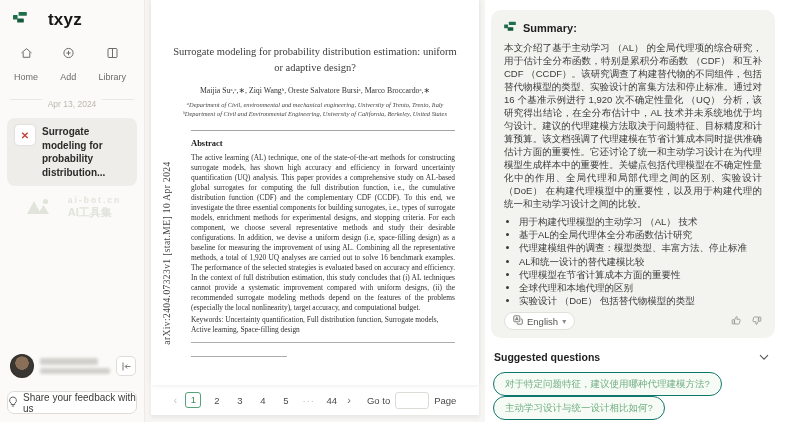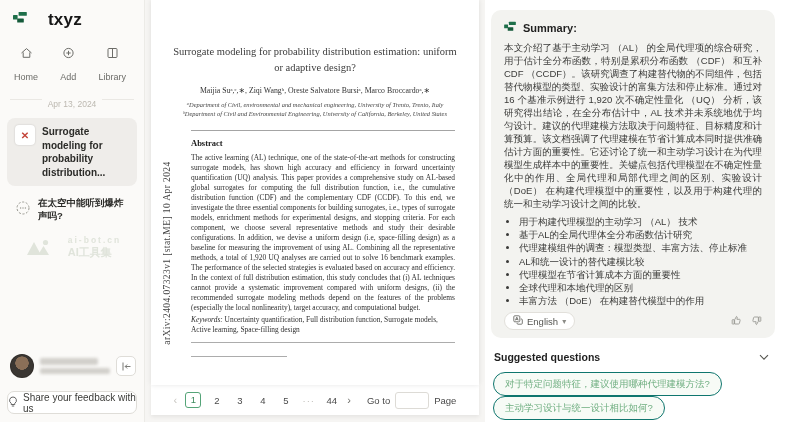--- a/index.html
+++ b/index.html
@@ -37,21 +37,21 @@
   
   .viewer { flex:1; min-width:0; display:flex; flex-direction:column; align-items:center; background:#f6f5f3; }
   .pdf-page { position:relative; width:328px; flex:1; background:#fff; box-shadow:0 0 5px rgba(0,0,0,0.10); overflow:hidden; font-family:"Liberation Serif", serif; color:#2e2e2e; }
   .paper-title { margin:44px 22px 0; text-align:center; font-size:10.5px; line-height:1.55; color:#3c3c3c; }
   .paper-authors { margin:9px 16px 0; text-align:center; font-size:7.8px; color:#333; }
   .paper-affils { margin:5px 14px 0; text-align:center; font-size:6.4px; font-style:italic; color:#444; line-height:1.55; }
   .rule-top { margin:11px 24px 0 40px; border-top:1px solid rgba(90,90,90,0.55); }
   .abstract-h { margin:7px 24px 0 40px; font-size:8.5px; font-weight:700; color:#222; }
   .abstract-body { margin:5px 24px 0 40px; font-size:7.4px; line-height:10px; text-align:justify; color:#2f2f2f; }
   .keywords { margin:2px 24px 0 40px; font-size:7.4px; line-height:10px; color:#2f2f2f; }
-  .keywords .kw-label { font-style:italic; }
+  .keywords .kw-label { }
   .rule-bottom { margin:7px 24px 0 40px; border-top:1px solid rgba(90,90,90,0.5); }
   .rule-footnote { margin:13px 0 0 40px; width:96px; border-top:1px solid rgba(90,90,90,0.5); }
   .arxiv-stamp { position:absolute; left:-134px; top:248px; width:300px; text-align:center; transform:rotate(-90deg); font-size:9.5px; letter-spacing:0.4px; color:#3f3f3f; white-space:nowrap; }
   .pagination-bar { width:328px; height:30px; margin-bottom:7px; background:#fff; box-shadow:0 2px 4px rgba(0,0,0,0.07); display:flex; align-items:center; justify-content:center; gap:8px; font-size:9.5px; color:#4a4a4a; }
   .pg-arrow { color:#c9c7c2; font-size:11px; cursor:pointer; }
   .pg-arrow.next { color:#6b6b66; }
   .page-btn { min-width:15px; text-align:center; cursor:pointer; }
   .page-btn.current { width:16px; height:16px; line-height:14px; border:1px solid #55a478; border-radius:3px; color:#3c8a5e; background:#fff; }
   .page-btn.dots { color:#bdbbb6; letter-spacing:1px; }
   .goto-group { display:flex; align-items:center; gap:5px; margin-left:8px; }
@@ -117,29 +117,20 @@
     <span>Apr 13, 2024</span>
   </div>
 
   <div class="thread-item active">
     <span class="file-badge">
         <span class="pdf-glyph">✕</span>
       </span>
     <span class="thread-title">Surrogate modeling for probability distribution...</span>
   </div>
 
-  <div class="thread-item chat">
-    <span><svg width="16" height="16" viewBox="0 0 16 16" fill="none" stroke="#9a9a92" stroke-width="1">
-          <circle cx="8" cy="8" r="6" stroke-dasharray="2.2 1.6"></circle>
-          <circle cx="5.6" cy="8" r="0.7" fill="#9a9a92" stroke="none"></circle>
-          <circle cx="8" cy="8" r="0.7" fill="#9a9a92" stroke="none"></circle>
-          <circle cx="10.4" cy="8" r="0.7" fill="#9a9a92" stroke="none"></circle>
-        </svg></span>
-    <span class="thread-title light">在太空中能听到爆炸声吗?</span>
-  </div>
 
   <div class="watermark">
     <span><svg width="30" height="22" viewBox="0 0 30 22">
           <g fill="#e0e4db">
             <path d="M4 20 L11 7 L18 20 Z"></path>
             <path d="M15 20 L20.5 11 L26 20 Z"></path>
             <circle cx="22.5" cy="7.5" r="2.6"></circle>
           </g>
         </svg></span>
     <span class="wm-text">
@@ -223,21 +214,21 @@
       <span>Summary:</span>
     </div>
     <div class="summary-body">本文介绍了基于主动学习 （AL） 的全局代理项的综合研究，用于估计全分布函数，特别是累积分布函数 （CDF） 和互补 CDF （CCDF）。该研究调查了构建替代物的不同组件，包括替代物模型的类型、实验设计的富集方法和停止标准。通过对 16 个基准示例进行 1,920 次不确定性量化 （UQ） 分析，该研究得出结论，在全分布估计中，AL 技术并未系统地优于均匀设计。建议的代理建模方法取决于问题特征、目标精度和计算预算。该文档强调了代理建模在节省计算成本同时提供准确估计方面的重要性。它还讨论了统一和主动学习设计在为代理模型生成样本中的重要性。关键点包括代理模型在不确定性量化中的作用、全局代理和局部代理之间的区别、实验设计 （DoE） 在构建代理模型中的重要性，以及用于构建代理的统一和主动学习设计之间的比较。</div>
     <ul class="summary-bullets">
       <li>用于构建代理模型的主动学习 （AL） 技术</li>
       <li>基于AL的全局代理体全分布函数估计研究</li>
       <li>代理建模组件的调查：模型类型、丰富方法、停止标准</li>
       <li>AL和统一设计的替代建模比较</li>
       <li>代理模型在节省计算成本方面的重要性</li>
       <li>全球代理和本地代理的区别</li>
-      <li>丰富方法 （DoE） 在构建替代模型中的作用</li>
+      <li>实验设计 （DoE） 包括替代物模型的类型</li>
     </ul>
     <div class="summary-foot">
       <span class="lang-pill">
         <span><svg width="10" height="10" viewBox="0 0 10 10" fill="none" stroke="#6b6b66" stroke-width="0.9">
               <rect x="0.8" y="0.8" width="6" height="6" rx="1"></rect>
               <path d="M7.8 4 H8.4 A0.9 0.9 0 0 1 9.3 4.9 V8.3 A0.9 0.9 0 0 1 8.4 9.2 H5 A0.9 0.9 0 0 1 4.1 8.3 V7.8"></path>
               <path d="M2.4 5.4 L3.8 2.2 L5.2 5.4 M2.9 4.4 H4.7"></path>
             </svg></span>
         <span>English</span>
         <span class="caret">▾</span>

